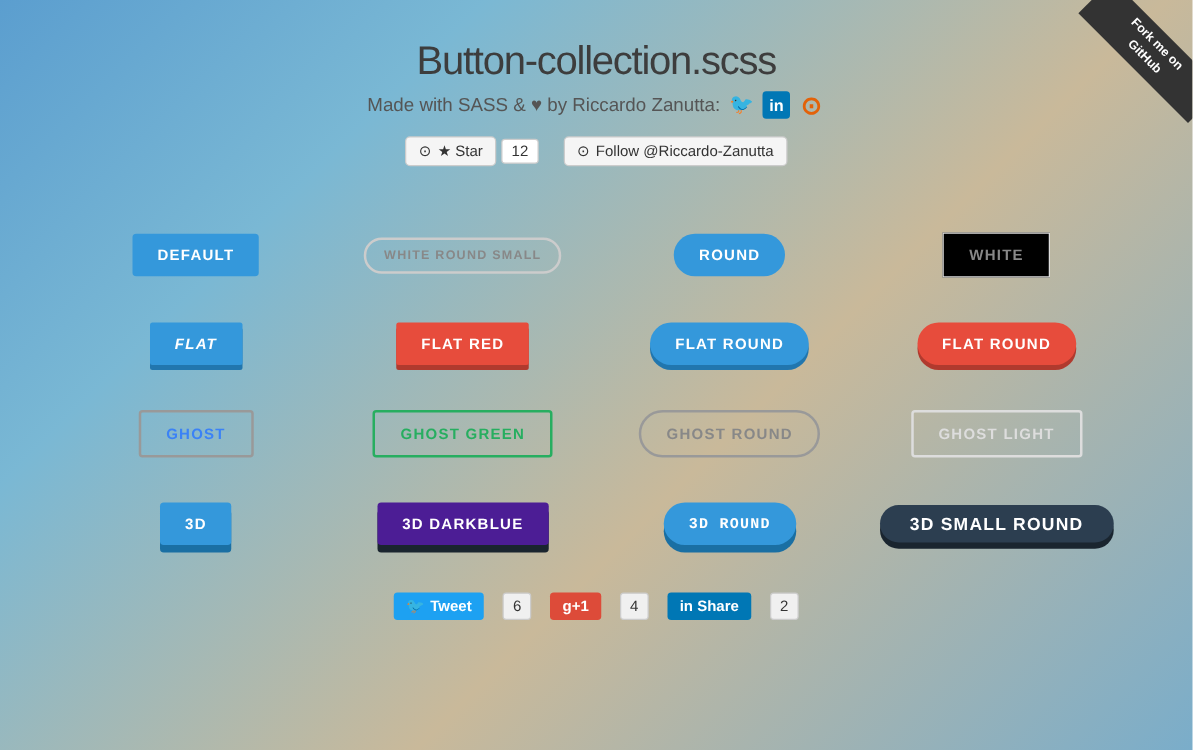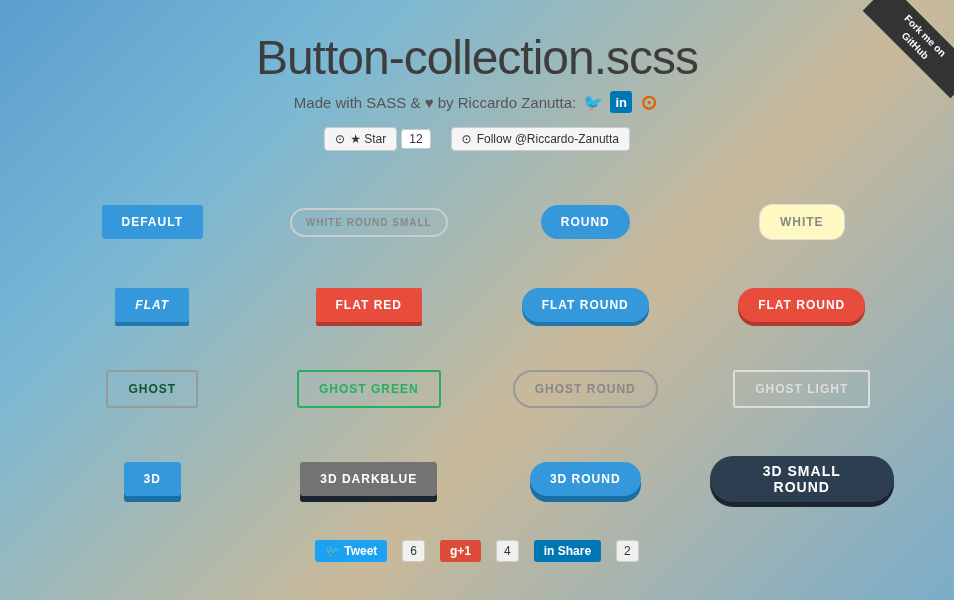--- a/index.html
+++ b/index.html
@@ -38,21 +38,21 @@
       line-height: 1.4;
     }
 
     
     .header {
       text-align: center;
       padding-top: 30px;
     }
 
     .header h1 {
-      font-size: 48px;
+      font-size: 32px;
       font-weight: 300;
       color: #3d3d3d;
       letter-spacing: -1px;
     }
 
     .header .subtitle {
       font-size: 15px;
       color: #555;
       margin-top: 6px;
       display: flex;
@@ -111,21 +111,21 @@
       padding: 2px 7px;
       font-size: 12px;
       color: #333;
       margin-left: 4px;
     }
 
     
     .buttons-grid {
       display: grid;
       grid-template-columns: 1fr 1fr 1fr 1fr;
-      gap: 12px;
+      gap: 0;
       margin-top: 35px;
       padding: 0 50px;
     }
 
     .btn-cell {
       display: flex;
       align-items: center;
       justify-content: center;
       padding: 18px 10px;
     }
@@ -162,24 +162,24 @@
 
     
     .btn-round {
       background: #3498db;
       color: #fff;
       border-radius: 30px;
     }
 
     
     .btn-white {
-      background: #fef9c3;
+      background: #000000;
       color: #888;
       border: 1px solid #ddd;
-      border-radius: 13px;
+      border-radius: 0;
     }
 
     
     .btn-flat {
       background: #3498db;
       color: #fff;
       border-radius: 2px;
       box-shadow: 0 4px 0 #2176ae;
       font-style: italic;
     }
@@ -204,21 +204,21 @@
     .btn-flat-round-red {
       background: #e74c3c;
       color: #fff;
       border-radius: 30px;
       box-shadow: 0 4px 0 #b03a2e;
     }
 
     
     .btn-ghost {
       background: transparent;
-      color: #14532d;
+      color: #3b82f6;
       border: 2px solid #999;
       border-radius: 3px;
     }
 
     
     .btn-ghost-green {
       background: transparent;
       color: #27ae60;
       border: 2px solid #27ae60;
       border-radius: 3px;
@@ -244,32 +244,33 @@
     .btn-3d {
       background: #3498db;
       color: #fff;
       border-radius: 3px;
       box-shadow: 0 6px 0 #1a6fa3;
       border-bottom: none;
     }
 
     
     .btn-3d-darkblue {
-      background: #737373;
+      background: #4c1d95;
       color: #fff;
       border-radius: 3px;
       box-shadow: 0 6px 0 #1a252f;
     }
 
     
     .btn-3d-round {
       background: #3498db;
       color: #fff;
       border-radius: 30px;
       box-shadow: 0 6px 0 #1a6fa3;
+      font-family: Liberation Mono, monospace;
     }
 
     
     .btn-3d-small-round {
       background: #2c3e50;
       color: #fff;
       border-radius: 30px;
       box-shadow: 0 5px 0 #1a252f;
       font-size: 14px;
       padding: 7px 24px;

